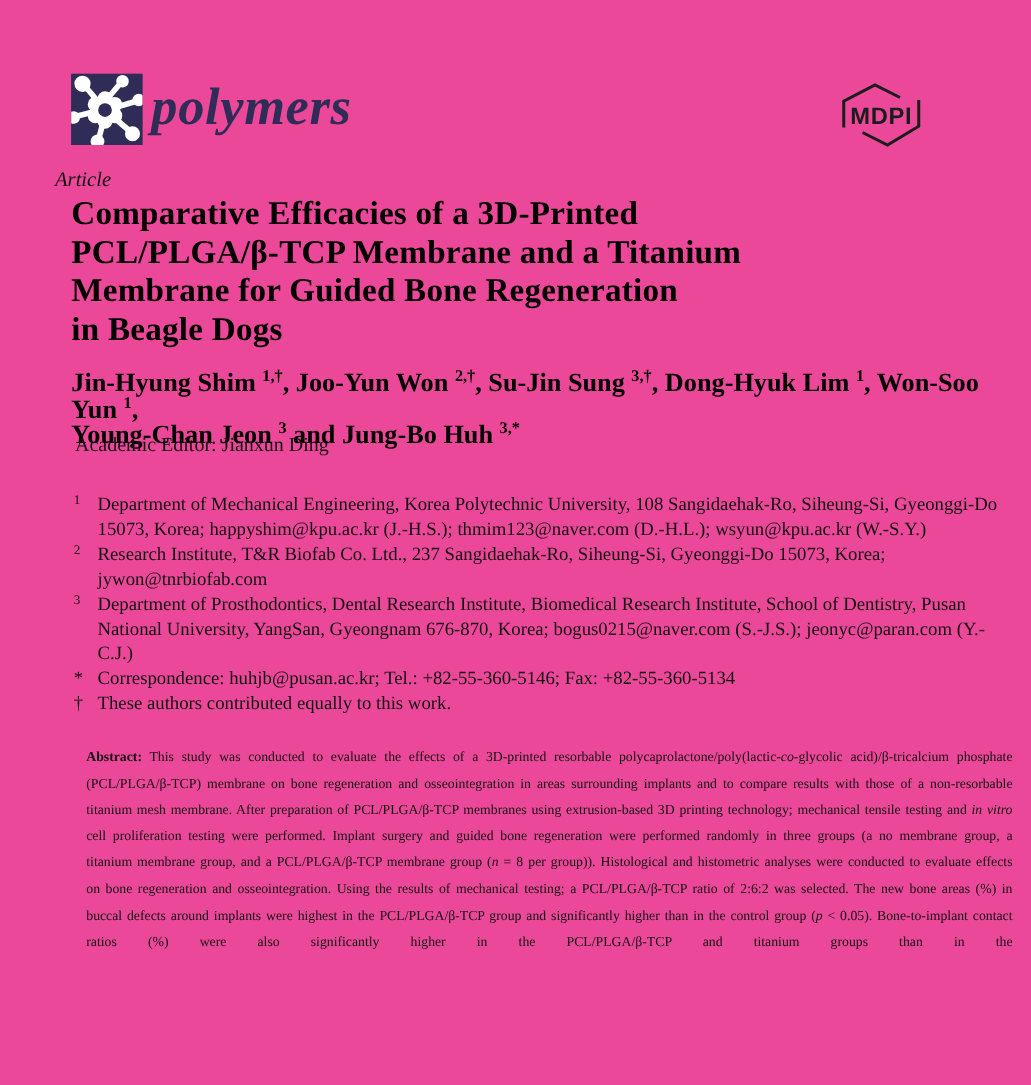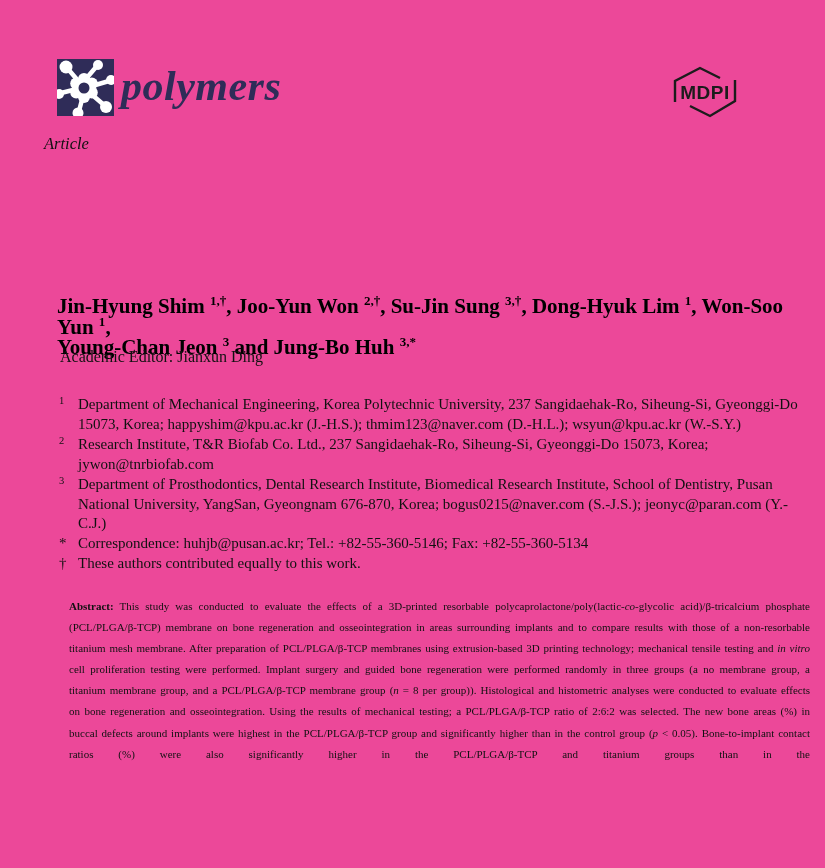--- a/index.html
+++ b/index.html
@@ -82,31 +82,37 @@
   <svg class="mdpi" viewBox="0 0 66 52">
     <g fill="none" stroke="#1c1c1c" stroke-width="2.4" stroke-linejoin="miter">
       <polyline points="3,36 3,15 28,2 48,12"></polyline>
       <polyline points="63,14 63,35 38,50 18,40"></polyline>
     </g>
     <text x="33" y="33" text-anchor="middle">MDPI</text>
   </svg>
 
   <div class="article-type">Article</div>
 
+  <div class="title">
+    <div>Comparative Efficacies of a 3D-Printed</div>
+    <div>PCL/PLGA/β-TCP Membrane and a Titanium</div>
+    <div>Membrane for Guided Bone Regeneration</div>
+    <div>in Beagle Dogs</div>
+  </div>
 
   <div class="authors"><span>Jin-Hyung Shim </span><sup>1,†</sup><span>, Joo-Yun Won </span><sup>2,†</sup><span>, Su-Jin Sung </span><sup>3,†</sup><span>, Dong-Hyuk Lim </span><sup>1</sup><span>, Won-Soo Yun </span><sup>1</sup><span>,</span><br><span>Young-Chan Jeon </span><sup>3</sup><span> and Jung-Bo Huh </span><sup>3,*</sup></div>
 
   <div class="meta">
     <div>Academic Editor: Jianxun Ding</div>
   </div>
 
   <div class="affils">
     <div class="aff-row">
       <span class="aff-marker sup-marker">1</span>
-      <span class="aff-text">Department of Mechanical Engineering, Korea Polytechnic University, 237 Sangidaehak-Ro, Siheung-Si, Gyeonggi-Do 15073, Korea; happyshim@kpu.ac.kr (J.-H.S.); thmim123@naver.com (D.-H.L.); wsyun@kpu.ac.kr (W.-S.Y.)</span>
+      <span class="aff-text">Department of Mechanical Engineering, Korea Polytechnic University, 108 Sangidaehak-Ro, Siheung-Si, Gyeonggi-Do 15073, Korea; happyshim@kpu.ac.kr (J.-H.S.); thmim123@naver.com (D.-H.L.); wsyun@kpu.ac.kr (W.-S.Y.)</span>
     </div>
     <div class="aff-row">
       <span class="aff-marker sup-marker">2</span>
       <span class="aff-text">Research Institute, T&amp;R Biofab Co. Ltd., 237 Sangidaehak-Ro, Siheung-Si, Gyeonggi-Do 15073, Korea; jywon@tnrbiofab.com</span>
     </div>
     <div class="aff-row">
       <span class="aff-marker sup-marker">3</span>
       <span class="aff-text">Department of Prosthodontics, Dental Research Institute, Biomedical Research Institute, School of Dentistry, Pusan National University, YangSan, Gyeongnam 676-870, Korea; bogus0215@naver.com (S.-J.S.); jeonyc@paran.com (Y.-C.J.)</span>
     </div>
     <div class="aff-row">

